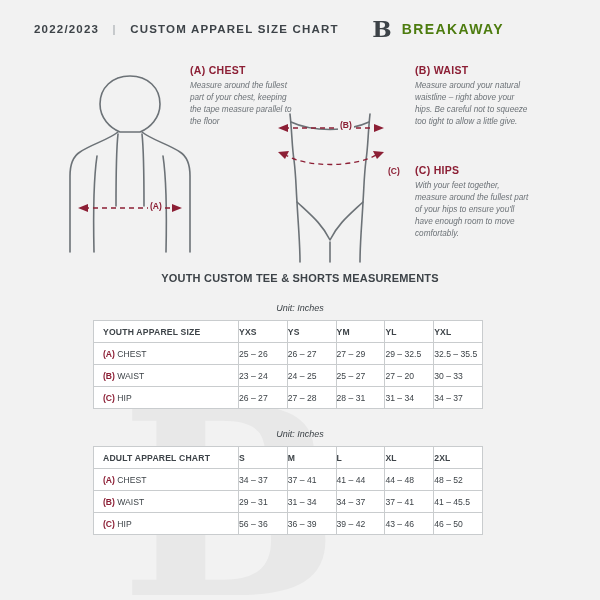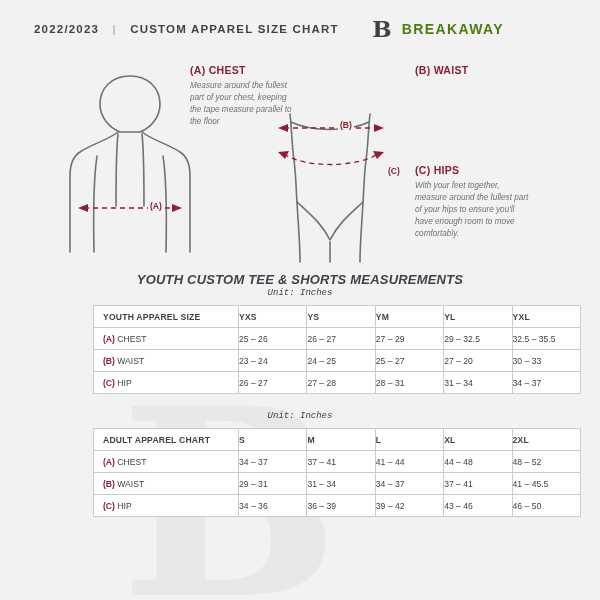--- a/index.html
+++ b/index.html
@@ -119,37 +119,35 @@
   }
 
   
   .section {
     position: absolute;
     left: 93px;
     width: 414px;
     text-align: center;
   }
   .sec-title {
-    font-size: 13px;
+    font-size: 11px;
     font-weight: bold;
     color: #3d4348;
     letter-spacing: 0.2px;
-    font-style: italic;
   }
   .sec-sub {
     font-size: 9px;
     font-style: italic;
     color: #3d4348;
-    margin-top: 1px;
+    margin-top: 19px;
     margin-bottom: 7px;
-    font-family: Liberation Mono, monospace;
   }
   table {
     border-collapse: collapse;
-    width: 488px;
+    width: 390px;
     background: #ffffff;
     table-layout: fixed;
   }
   th, td {
     border: 1px solid #c9ccce;
     height: 21px;
     font-size: 8.6px;
     color: #3d4348;
     text-align: left;
     padding: 0;
@@ -243,20 +241,21 @@
       <span class="marker" style="left:148px; top:145px;">(A)</span>
       <span class="marker" style="left:338px; top:64px;">(B)</span>
       <span class="marker" style="left:386px; top:110px;">(C)</span>
 
       <div class="note note-chest">
         <div class="note-title">(A) CHEST</div>
         <div class="note-body">Measure around the fullest part of your chest, keeping the tape measure parallel to the floor</div>
       </div>
       <div class="note note-waist">
         <div class="note-title">(B) WAIST</div>
+        <div class="note-body">Measure around your natural waistline – right above your hips. Be careful not to squeeze too tight to allow a little give.</div>
       </div>
       <div class="note note-hips">
         <div class="note-title">(C) HIPS</div>
         <div class="note-body">With your feet together, measure around the fullest part of your hips to ensure you'll have enough room to move comfortably.</div>
       </div>
     </div>
 
     <div class="section" style="top:272px;">
       <div class="sec-title">YOUTH CUSTOM TEE &amp; SHORTS MEASUREMENTS</div>
       <div class="sec-sub">Unit: Inches</div>
@@ -343,21 +342,21 @@
             <td>31 – 34</td>
             <td>34 – 37</td>
             <td>37 – 41</td>
             <td>41 – 45.5</td>
           </tr>
           <tr>
             <td class="rowhead">
               <span class="lbl">(C)</span>
               <span>HIP</span>
             </td>
-            <td>34 – 36</td>
+            <td>56 – 36</td>
             <td>36 – 39</td>
             <td>39 – 42</td>
             <td>43 – 46</td>
             <td>46 – 50</td>
           </tr>
         </tbody>
       </table>
     </div>
 
   </div>

